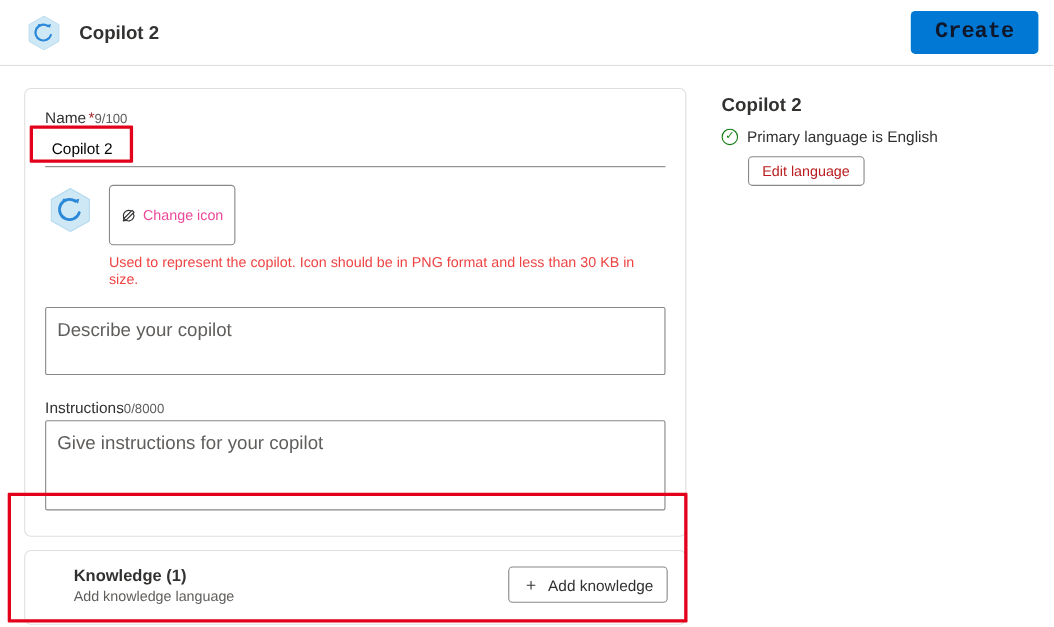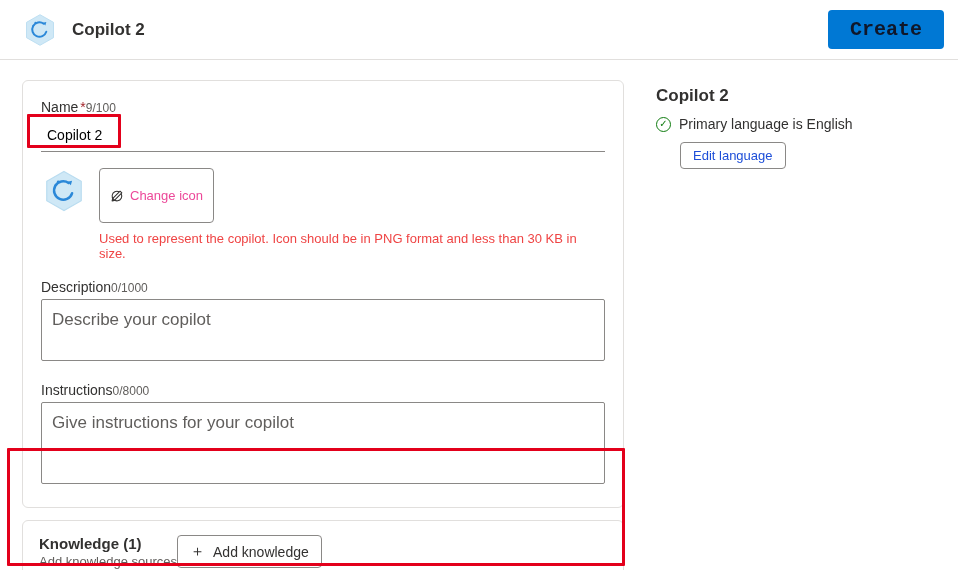--- a/index.html
+++ b/index.html
@@ -115,22 +115,23 @@
     }
     .textarea::placeholder, .text-input::placeholder { color: #605e5c; }
     .knowledge-card {
       border: 1px solid #e1dfdd;
       border-radius: 6px;
       padding: 14px 16px 18px 16px;
       margin: 0 8px 0 14px;
     }
     .k-header {
       display: flex;
-      justify-content: flex-start;
+      justify-content: space-between;
       align-items: flex-start;
+      margin-left: 28px;
     }
     .k-title {
       font-size: 15px;
       font-weight: 600;
     }
     .k-sub {
       font-size: 13px;
       color: #605e5c;
       margin-top: 2px;
     }
@@ -194,21 +195,21 @@
     }
     .edit-lang-btn {
       margin-top: 10px;
       margin-left: 24px;
       border: 1px solid #8a8886;
       background: #fff;
       border-radius: 4px;
       padding: 5px 12px;
       font-size: 13px;
       cursor: pointer;
-      color: #1d4ed8;
+      color: #b91c1c;
     }
     .highlight-red {
       position: absolute;
       border: 3px solid #e3001b;
       pointer-events: none;
       border-radius: 1px;
     }
     .globe-icon { flex-shrink: 0; }
     .plus { font-size: 15px; font-weight: 400; }
     .hex-icon { width: 36px; height: 36px; flex-shrink: 0; }
@@ -261,42 +262,38 @@
               <path d="M12.8 5.5 A5.5 5.5 0 1 1 10.5 3.2" fill="none" stroke="#323130" stroke-width="1.2"></path>
             </svg>
             <span>Change icon</span>
           </button>
           <div class="helper-text">Used to represent the copilot. Icon should be in PNG format and less than 30 KB in size.</div>
         </div>
       </div>
 
       
       <div class="section">
-        <div class="label-row">
-          <span class="field-label">Description</span>
-          <span class="char-count">0/1000</span>
-        </div>
         <textarea class="textarea" rows="2" placeholder="Describe your copilot" style=""></textarea>
       </div>
 
       
       <div class="section">
         <div class="label-row">
           <span class="field-label">Instructions</span>
           <span class="char-count">0/8000</span>
         </div>
         <textarea class="textarea" rows="3" placeholder="Give instructions for your copilot" style=""></textarea>
       </div>
     </div>
 
     <div class="knowledge-card">
       <div class="k-header">
         <div>
           <div class="k-title">Knowledge (1)</div>
-          <div class="k-sub">Add knowledge sources</div>
+          <div class="k-sub">Add knowledge language</div>
         </div>
         <button class="btn-secondary">
           <span class="plus">＋</span>
           <span>Add knowledge</span>
         </button>
       </div>
     </div>
   </div>
 
   <div class="right">

